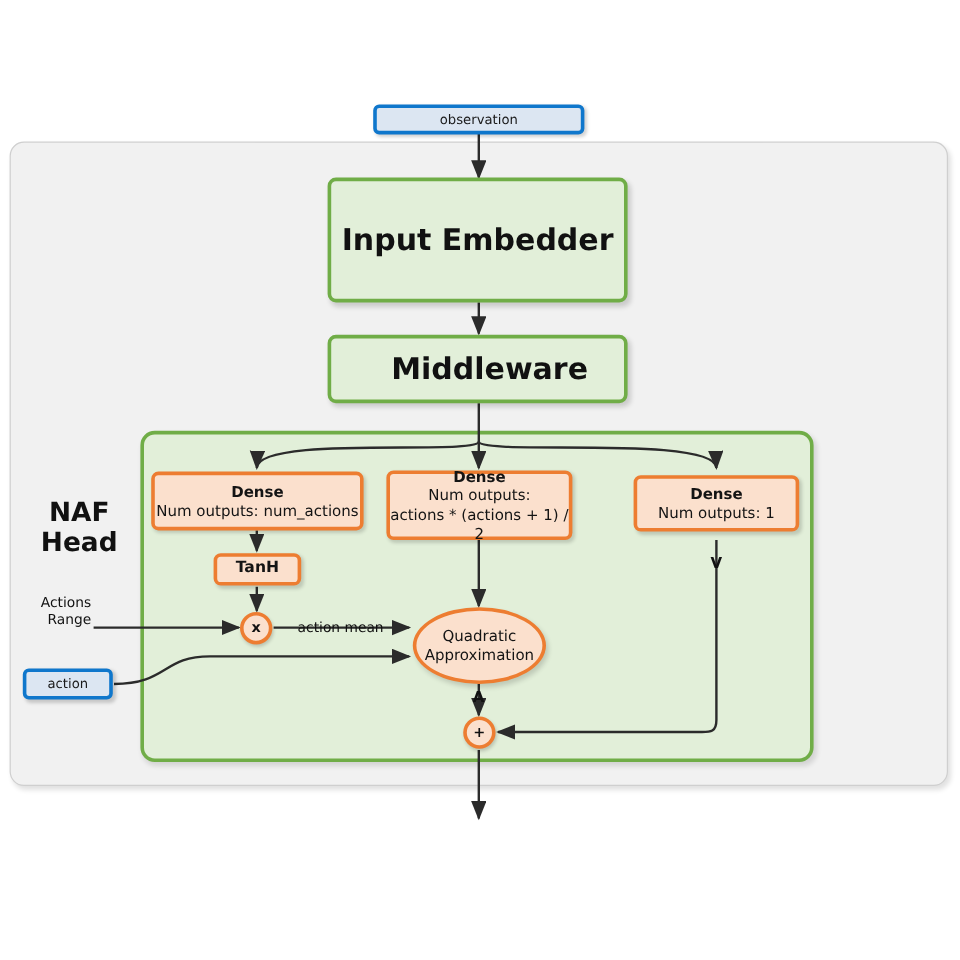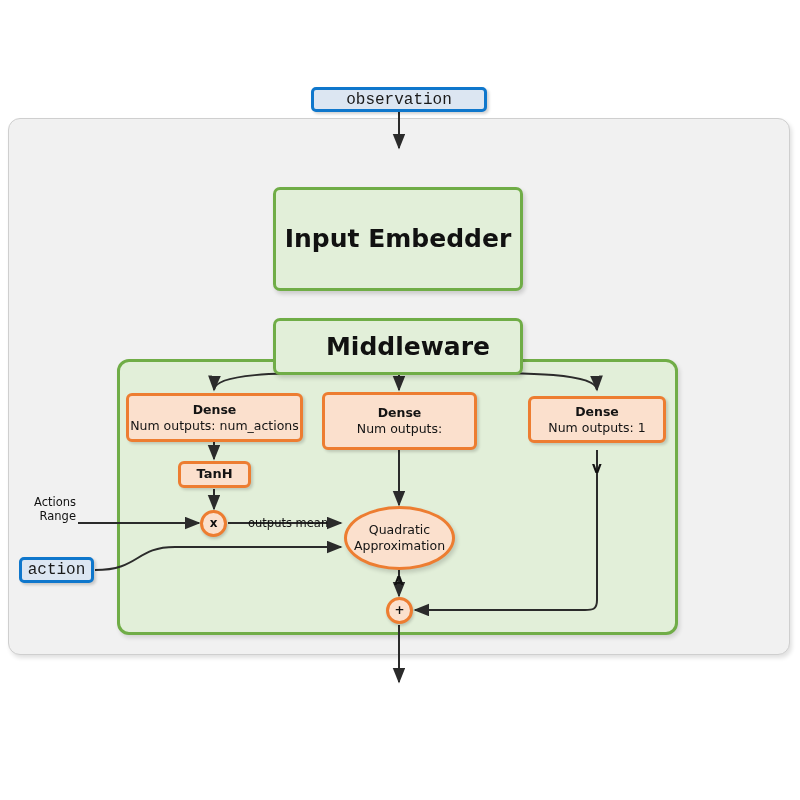--- a/index.html
+++ b/index.html
@@ -51,35 +51,34 @@
     border-radius: 12px;
     box-shadow: 2px 3px 4px rgba(0,0,0,0.12);
   }
 
   
   .box-blue {
     background: #dce6f2;
     border: 3px solid #0f77cc;
     border-radius: 5px;
     color: #1a1a1a;
-    font-size: 16px;
+    font-size: 11px;
     box-shadow: 2px 2px 3px rgba(0,0,0,0.18);
-    font-family: Liberation Mono, monospace;
   }
 
   
   .box-green {
     background: #e2efd9;
     border: 3px solid #70ad47;
     border-radius: 7px;
     color: #111;
     font-weight: bold;
     box-shadow: 2px 3px 4px rgba(0,0,0,0.16);
   }
-  .box-green.big { font-size: 25px; margin-top: 39px; }
+  .box-green.big { font-size: 25px; }
 
   
   .box-orange {
     background: #fbe0cd;
     border: 3px solid #ed7d31;
     border-radius: 6px;
     color: #141414;
     font-size: 12.5px;
     box-shadow: 2px 2px 3px rgba(0,0,0,0.16);
   }
@@ -184,20 +183,21 @@
   </div>
 
   <div class="node box-orange" style="left:126px; top:393px; width:177px; height:49px;">
     <span class="title">Dense</span>
     <span>Num outputs: num_actions</span>
   </div>
 
   <div class="node box-orange" style="left:322px; top:392px; width:155px; height:58px;">
     <span class="title">Dense</span>
     <span>Num outputs:</span>
+    <span>actions * (actions + 1) / 2</span>
   </div>
 
   <div class="node box-orange" style="left:528px; top:396px; width:138px; height:47px;">
     <span class="title">Dense</span>
     <span>Num outputs: 1</span>
   </div>
 
   <div class="node box-orange tanh" style="left:178px; top:461px; width:73px; height:27px;text-align:center;">
     <span>TanH</span>
   </div>
@@ -213,28 +213,32 @@
 
   <div class="node op-circle" style="left:386px; top:597px; width:27px; height:27px;">
     <span>+</span>
   </div>
 
   <div class="node box-blue" style="left:19px; top:557px; width:75px; height:26px;">
     <span>action</span>
   </div>
 
 
+  <div class="label naf" style="left:24px; top:415px; width:84px;">
+    <div>NAF</div>
+    <div>Head</div>
+  </div>
 
   <div class="label small right-al" style="left:0px; top:495px; width:76px;">
     <div>Actions</div>
     <div>Range</div>
   </div>
 
   <div class="label edge" style="left:248px; top:516px;">
-    <span>outputs mean</span>
+    <span>action mean</span>
   </div>
 
   <div class="label sym" style="left:394px; top:573px;">
     <span>A</span>
   </div>
 
   <div class="label sym" style="left:592px; top:461px;">
     <span>V</span>
   </div>
 

